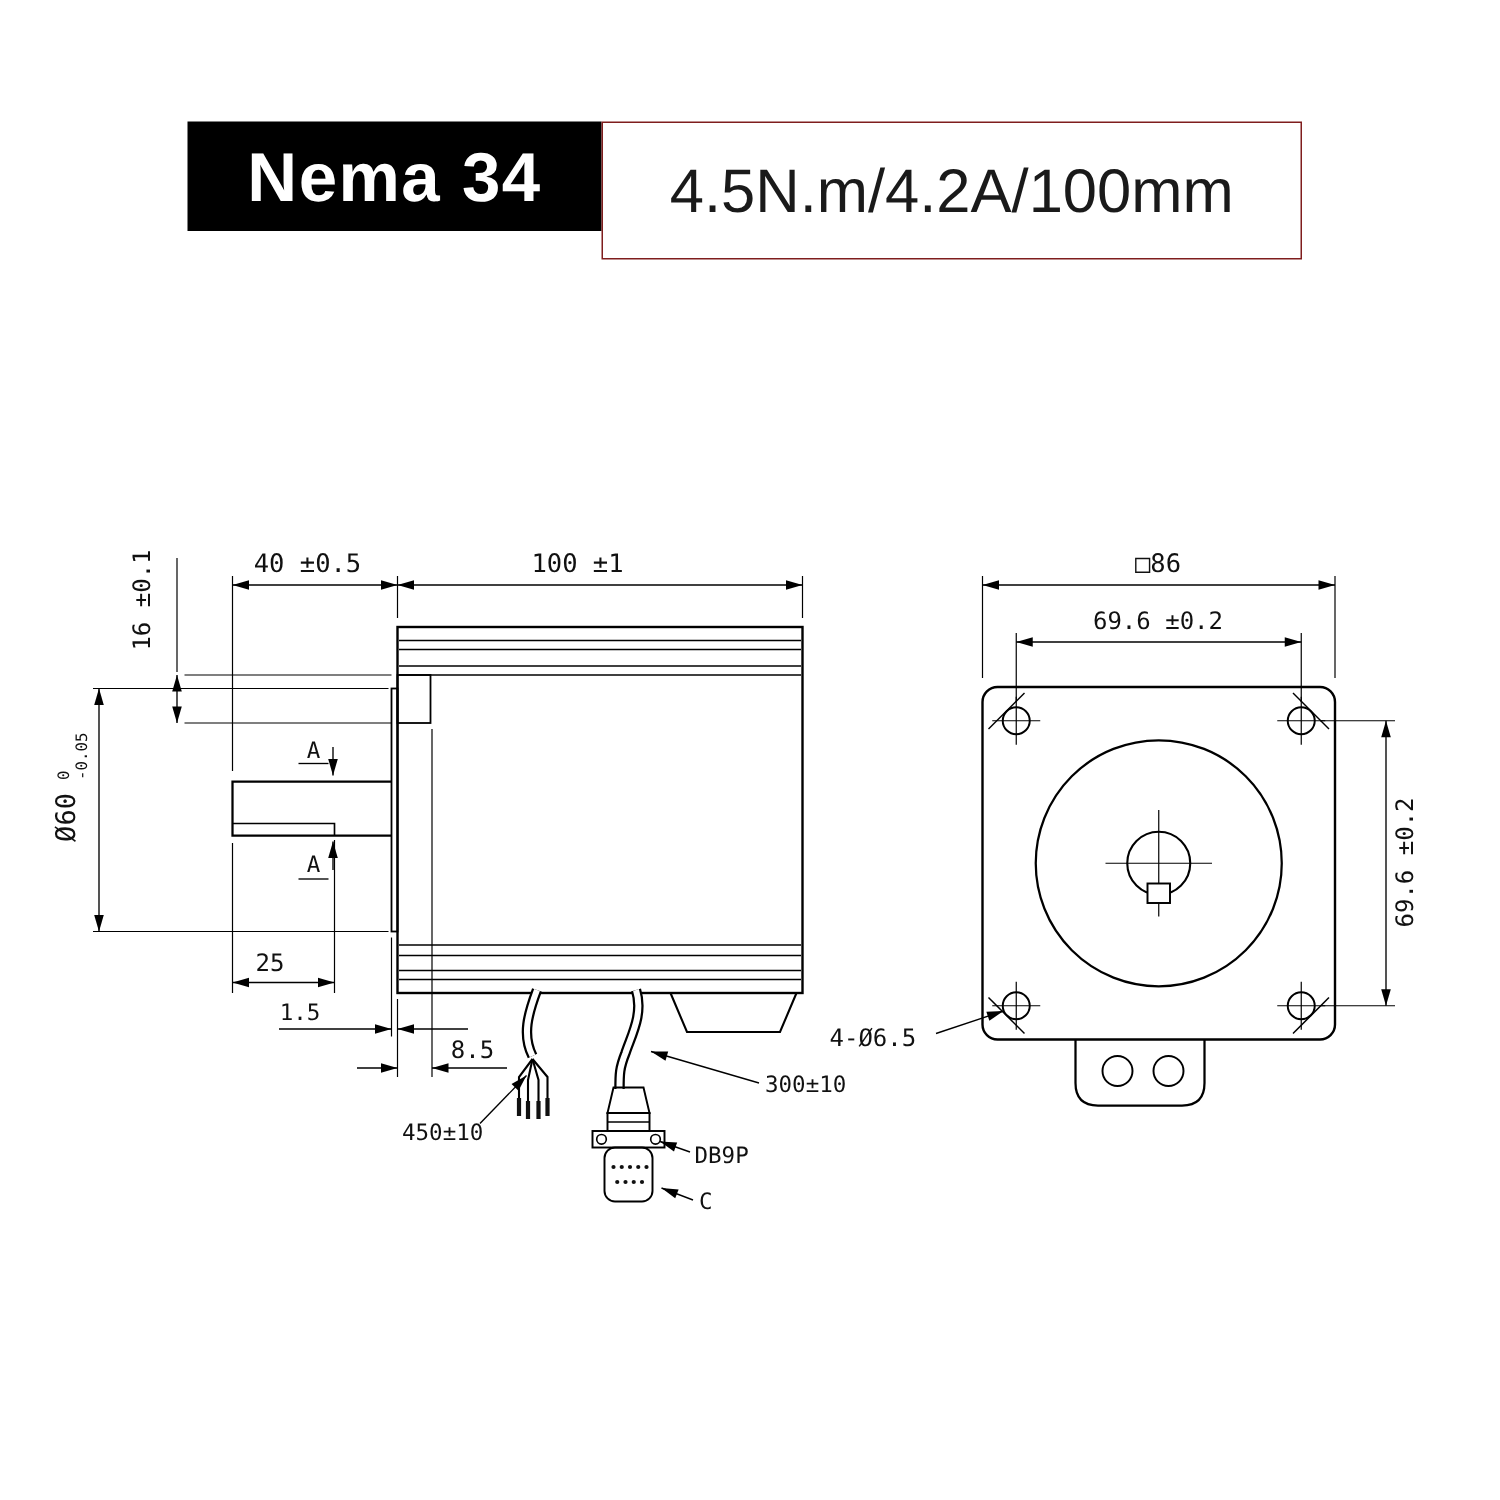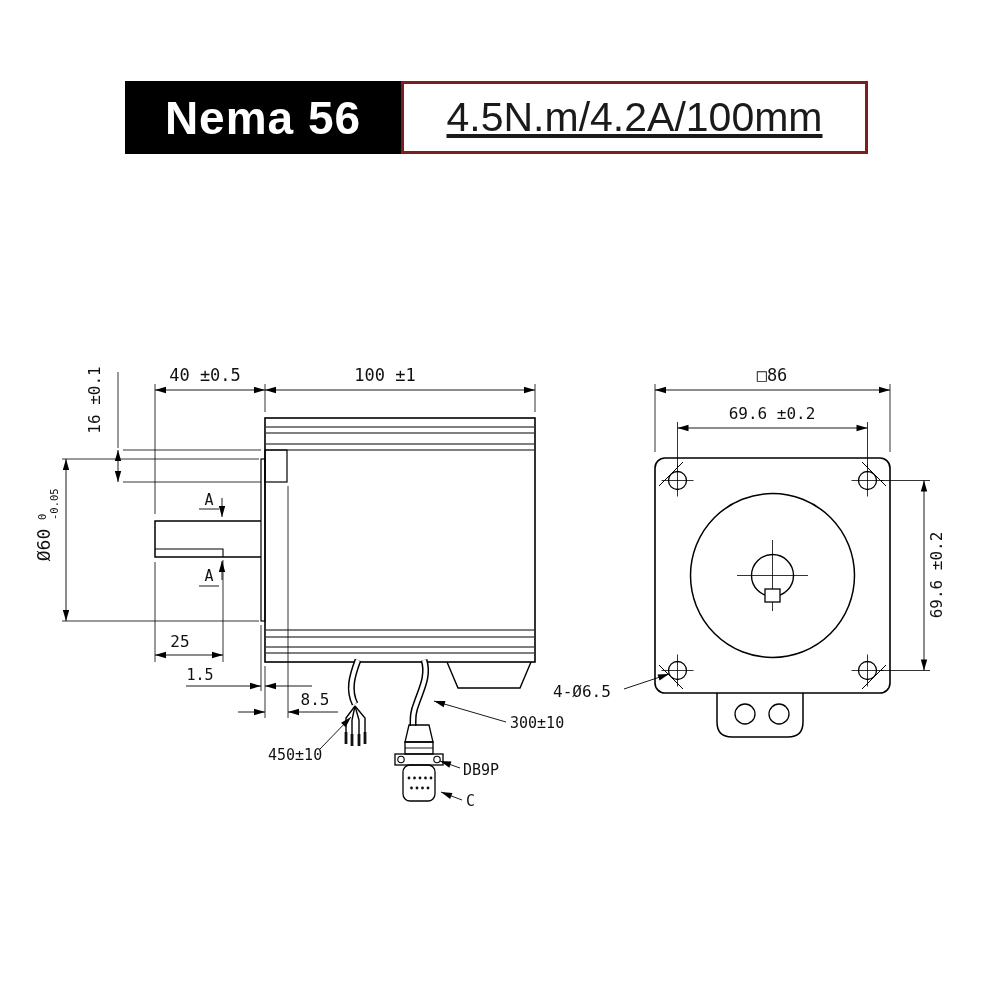--- a/index.html
+++ b/index.html
@@ -1,36 +1,36 @@
 <!DOCTYPE html>
 <html><head>
 <meta charset="utf-8">
 <style>
   html,body{margin:0;padding:0;background:#fff;}
   .stage{position:relative;width:1000px;height:1000px;background:#fff;overflow:hidden;}
   .hdr-model{position:absolute;left:125px;top:81px;width:276px;height:73px;background:#000;color:#fff;
     display:flex;align-items:center;justify-content:center;
     font:700 46px "Liberation Sans",sans-serif;letter-spacing:1px;}
-  .hdr-spec{position:absolute;left:401px;top:81px;width:467px;height:73px;border:3px solid #7f1d1d;
+  .hdr-spec{position:absolute;left:401px;top:81px;width:467px;height:92px;border:1px solid #7f1d1d;
     box-sizing:border-box;display:flex;align-items:center;justify-content:center;
-    font:400 41px "Liberation Sans",sans-serif;color:#1a1a1a;white-space:nowrap;text-decoration:underline;}
+    font:400 41px "Liberation Sans",sans-serif;color:#1a1a1a;white-space:nowrap;}
   svg{position:absolute;left:0;top:0;}
   .out{stroke:#000;fill:none;}
   .dim{stroke:#000;stroke-width:0.9;fill:none;}
   .ext{stroke:#000;stroke-width:0.8;fill:none;}
   .cable-outer{stroke:#000;stroke-width:7;fill:none;}
   .cable-inner{stroke:#fff;stroke-width:4;fill:none;}
   text{font-family:"DejaVu Sans Mono","DejaVu Sans",monospace;fill:#111;}
 </style>
 </head>
 <body>
 
 <div class="stage">
 
-  <div class="hdr-model">Nema 56</div>
+  <div class="hdr-model">Nema 34</div>
   <div class="hdr-spec">4.5N.m/4.2A/100mm</div>
 
   <svg width="1000" height="1000" viewBox="0 0 1000 1000">
     <defs>
       <marker id="arw" viewBox="0 0 12 8" refX="11.5" refY="4" markerWidth="12" markerHeight="8" markerUnits="userSpaceOnUse" orient="auto-start-reverse">
         <path d="M0.5,0.8 L11.5,4 L0.5,7.2 Z" fill="#000"></path>
       </marker>
     </defs>
 
     <g>

